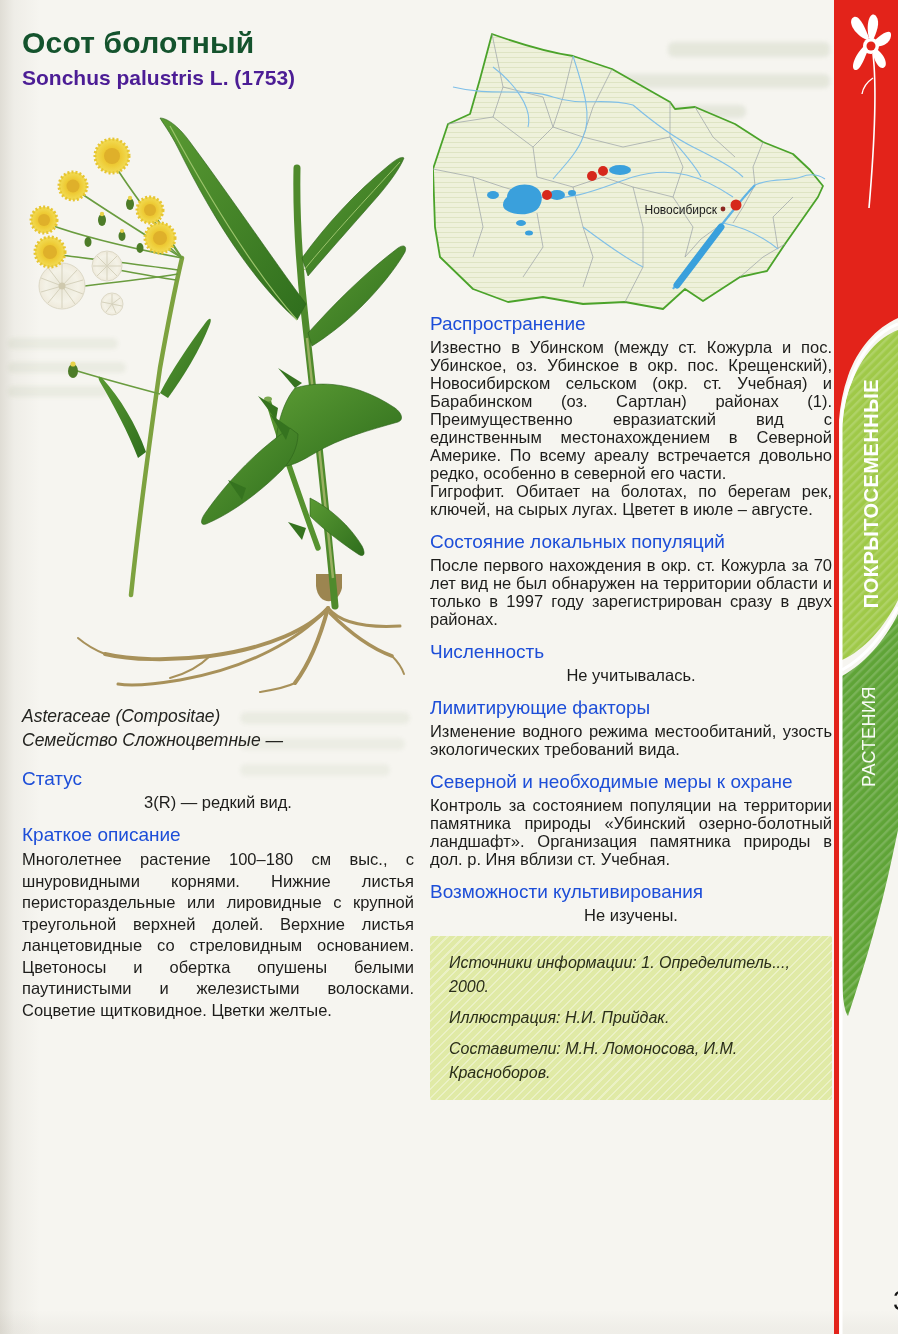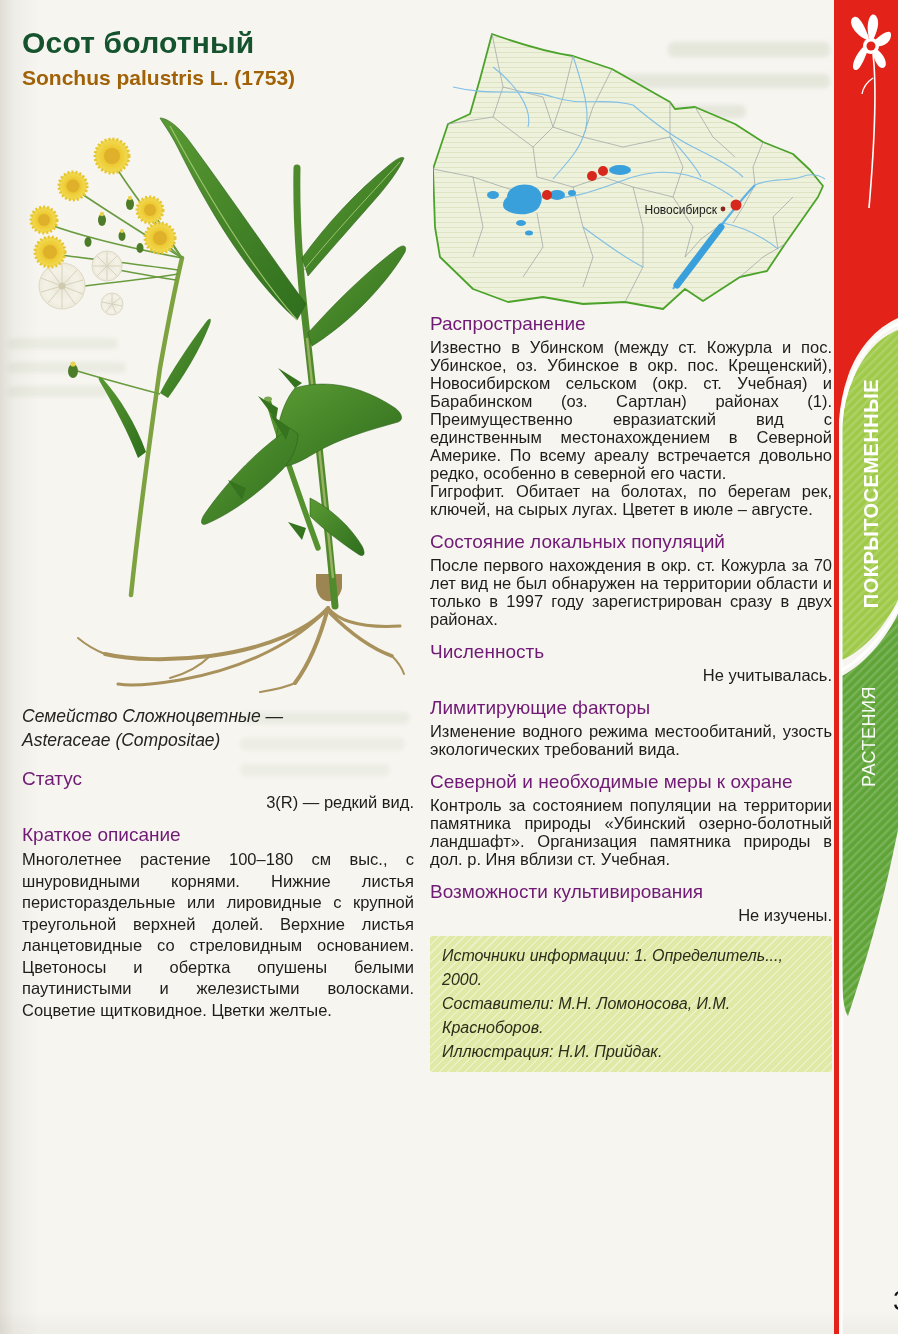--- a/index.html
+++ b/index.html
@@ -6,35 +6,35 @@
   body{
     width:898px;height:1334px;position:relative;overflow:hidden;
     background:#f6f5f0;
     font-family:"Liberation Sans", sans-serif;
     color:#1d1d1b;
   }
   .page-shade{position:absolute;inset:0;pointer-events:none;
     background:linear-gradient(90deg, rgba(120,110,90,.18) 0px, rgba(120,110,90,.06) 14px, rgba(120,110,90,0) 40px),
                linear-gradient(0deg, rgba(120,110,90,.05) 0 6px, rgba(120,110,90,0) 24px);}
   .title-ru{position:absolute;left:22px;top:26px;font-size:30px;font-weight:bold;color:#14532d;letter-spacing:.2px;}
-  .title-la{position:absolute;left:22px;top:66px;font-size:21px;font-weight:bold;color:#a16207;}
+  .title-la{position:absolute;left:22px;top:66px;font-size:21px;font-weight:bold;color:#4c1d95;}
 
   .left-col{position:absolute;left:22px;top:704px;width:392px;}
   .right-col{position:absolute;left:430px;top:313px;width:402px;}
 
   .family{font-style:italic;font-size:17.5px;line-height:24px;color:#242420;}
-  .h-green{color:#701a75;font-size:19px;line-height:22px;margin:13px 0 3px 0;font-weight:400;}
+  .h-green{color:#1d4ed8;font-size:19px;line-height:22px;margin:13px 0 3px 0;font-weight:400;}
   .h-green.first{margin-top:0;}
   .body-text{font-size:16.5px;line-height:18px;text-align:justify;margin:0;color:#1d1d1b;}
-  .body-text.short{text-align:right;}
+  .body-text.short{text-align:center;}
 
   .sources-box{margin-top:12px;background:#e0eaa6;
     background-image:repeating-linear-gradient(135deg, rgba(255,255,255,.35) 0 1.5px, rgba(255,255,255,0) 1.5px 6px);
     padding:8px 12px;border-radius:2px;}
-  .sources-box p{margin:0;font-style:italic;font-size:16px;line-height:24px;color:#2a2e1a;}
+  .sources-box p{margin:7px;font-style:italic;font-size:16px;line-height:24px;color:#2a2e1a;}
 
   .map-wrap{position:absolute;left:433px;top:27px;width:400px;height:287px;}
   .plant-wrap{position:absolute;left:10px;top:108px;width:398px;height:590px;}
   .sidebar-wrap{position:absolute;left:834px;top:0;width:64px;height:1334px;}
   .orchid-wrap{position:absolute;left:845px;top:8px;width:48px;height:210px;}
 
   .v-text{position:absolute;white-space:nowrap;transform:rotate(-90deg);transform-origin:center;color:#fff;text-align:center;}
   .v-text.big{width:256px;left:743px;top:482px;font-size:20px;font-weight:bold;letter-spacing:.5px;}
   .v-text.small{width:120px;left:809px;top:726px;font-size:18px;font-weight:400;opacity:.95;letter-spacing:.5px;}
 
@@ -296,22 +296,22 @@
     <circle cx="114" cy="168" r="5"></circle>
         <circle cx="303" cy="178" r="5.5"></circle>
   </g>
 
   <circle cx="290" cy="182" r="2.4" fill="#8c2620"></circle>
   <text x="284" y="187" text-anchor="end" font-size="12" fill="#1c1c1c" font-family="Liberation Sans, sans-serif">Новосибирск</text>
 </svg>
 </div>
 
 <div class="left-col">
+  <div class="family">Asteraceae (Compositae)</div>
   <div class="family">Семейство Сложноцветные —</div>
-  <div class="family">Asteraceae (Compositae)</div>
 
   <div class="h-green" style="margin-top:16px;">Статус</div>
   <p class="body-text short">3(R) — редкий вид.</p>
 
   <div class="h-green">Краткое описание</div>
   <p class="body-text" style="line-height:21.5px;">Многолетнее растение 100–180 см выс., с шнуровидными корнями. Нижние листья перистораздельные или лировидные с крупной треугольной верхней долей. Верхние листья ланцетовидные со стреловидным основанием. Цветоносы и обертка опушены белыми паутинистыми и железистыми волосками. Соцветие щитковидное. Цветки желтые.</p>
 </div>
 
 <div class="right-col">
   <div class="h-green first">Распространение</div>
@@ -329,22 +329,22 @@
   <p class="body-text">Изменение водного режима местообитаний, узость экологических требований вида.</p>
 
   <div class="h-green">Северной и необходимые меры к охране</div>
   <p class="body-text">Контроль за состоянием популяции на территории памятника природы «Убинский озерно-болотный ландшафт». Организация памятника природы в дол. р. Иня вблизи ст. Учебная.</p>
 
   <div class="h-green">Возможности культивирования</div>
   <p class="body-text short">Не изучены.</p>
 
   <div class="sources-box">
     <p>Источники информации: 1. Определитель..., 2000.</p>
+    <p>Иллюстрация: Н.И. Прийдак.</p>
     <p>Составители: М.Н. Ломоносова, И.М. Красноборов.</p>
-    <p>Иллюстрация: Н.И. Прийдак.</p>
   </div>
 </div>
 
 <div class="sidebar-wrap">
 <svg width="64" height="1334" viewBox="0 0 64 1334" xmlns="http://www.w3.org/2000/svg">
   <defs>
     <pattern id="diagStripe" width="6" height="6" patternUnits="userSpaceOnUse" patternTransform="rotate(45)">
       <rect width="6" height="6" fill="none"></rect>
       <rect width="2.4" height="6" fill="rgba(255,255,255,0.17)"></rect>
     </pattern>

